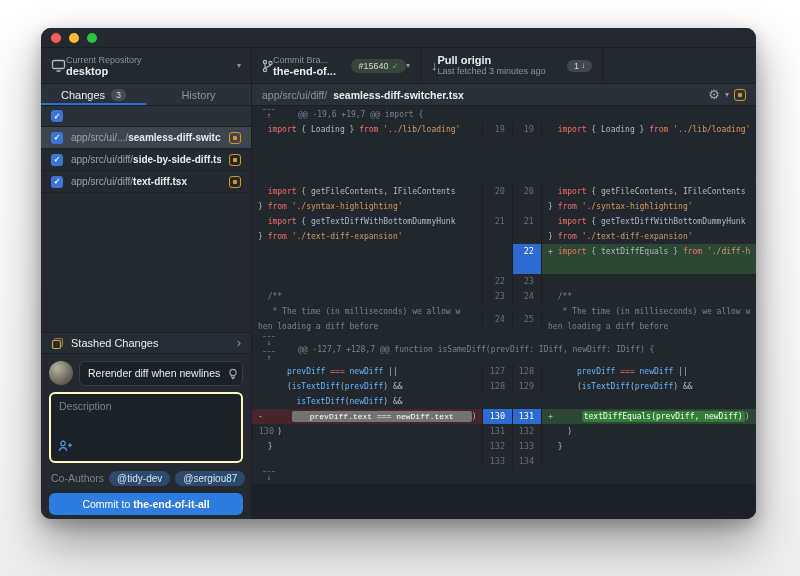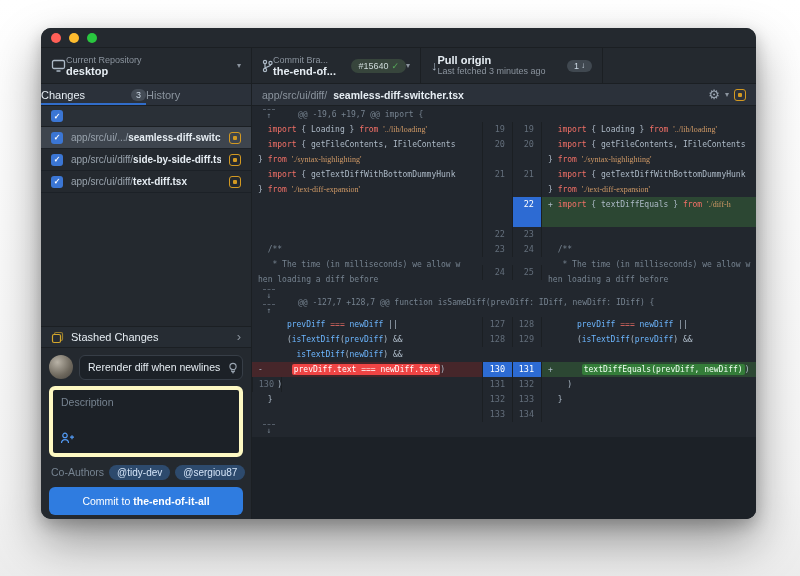--- a/index.html
+++ b/index.html
@@ -34,21 +34,21 @@
     padding:2px 7px; font-size:9px; color:#cdd9d9; flex:0 0 auto;}
   .pr-check{ color:#57ab5a; font-size:9px; }
   .dl-icon{ font-size:13px; color:#adbac7; }
   .count-badge{ background:#404850; border-radius:9px; padding:1px 7px; font-size:9px; color:#cdd9e5;
     display:flex; align-items:center; gap:2px;}
   .count-badge .mini{ font-size:8px; }
 
   
   .subheader{ height:22px; display:flex; flex:0 0 auto; background:#2b313a; border-bottom:1px solid #1b1f23;}
   .tabs{ width:211px; display:flex; border-right:1px solid #1b1f23; flex:0 0 auto;}
-  .tab{ flex:1; display:flex; align-items:center; justify-content:space-between; gap:6px;
+  .tab{ flex:1; display:flex; align-items:center; justify-content:center; gap:6px;
     font-size:11px; color:#8b949e; cursor:default; position:relative;}
   .tab.active{ color:#e6edf3; }
   .tab.active::after{ content:""; position:absolute; left:0; right:0; bottom:0; height:2px; background:#316dca;}
   .tab-badge{ background:#444c56; color:#cdd9e5; font-size:9px; border-radius:8px; padding:0 5px; line-height:12px;}
   .diff-header{ flex:1; display:flex; align-items:center; padding:0 10px; gap:6px; min-width:0;}
   .dh-path{ font-size:10.5px; color:#8b949e; white-space:nowrap;}
   .dh-name{ font-size:10.5px; color:#e6edf3; font-weight:bold; white-space:nowrap;}
   .dh-right{ margin-left:auto; display:flex; align-items:center; gap:5px;}
   .gear{ font-size:13px; color:#9aa5b1; line-height:13px;}
 
@@ -79,53 +79,53 @@
   .stash-chevron{ margin-left:auto; color:#8b949e; font-size:13px; line-height:12px;}
 
   .commit-form{ flex:0 0 auto; padding:6px 8px 4px 8px; display:flex; flex-direction:column;}
   .summary-row{ display:flex; align-items:center; gap:6px; height:26px;}
   .avatar{ width:24px; height:24px; border-radius:50%; flex:0 0 auto;
     background:radial-gradient(circle at 35% 30%, #b8b2a6, #6d675c 60%, #474440);}
   .summary-wrap{ position:relative; flex:1; height:25px;}
   .summary-input{ width:100%; height:25px; background:#1c2127; border:1px solid #373e47; border-radius:6px;
     color:#e6edf3; font-size:10.5px; font-family:"Liberation Sans",sans-serif; padding:0 20px 0 8px; outline:none;}
   .bulb{ position:absolute; right:5px; top:6px; }
-  .desc-box{ position:relative; margin-top:6px; height:71px; background:#1c2127; border:4px solid #fef9c3;
+  .desc-box{ position:relative; margin-top:6px; height:71px; background:#1c2127; border:2px solid #fef9c3;
     border-radius:6px; }
   .desc-area{ width:100%; height:50px; background:transparent; border:none; resize:none; outline:none;
     color:#e6edf3; font-size:10.5px; font-family:"Liberation Sans",sans-serif; padding:6px 8px;}
   .desc-area::placeholder{ color:#768390; }
   .summary-input::placeholder{ color:#768390; }
   .coauthor-btn{ position:absolute; left:7px; bottom:5px; cursor:pointer;}
   .coauthors-row{ display:flex; align-items:center; gap:5px; margin-top:4px; height:22px; padding:0 2px;}
   .co-label{ font-size:10.5px; color:#768390; flex:0 0 auto;}
   .co-pill{ background:#2d4a6d; color:#d3e3f7; font-size:10px; border-radius:9px; padding:2px 8px; white-space:nowrap;}
-  .commit-btn{ margin-top:4px; height:28px; background:#2f7ce0; border:none; border-radius:6px;
+  .commit-btn{ margin-top:4px; height:22px; background:#2f7ce0; border:none; border-radius:6px;
     color:#fff; font-size:10.5px; font-family:"Liberation Sans",sans-serif; cursor:pointer;
     display:flex; align-items:center; justify-content:center; gap:3px;}
   .commit-btn b{ font-weight:bold; }
 
   
   .diff-pane{ flex:1; min-width:0; background:#22272e; display:flex; flex-direction:column;
     font-family:"DejaVu Sans Mono", monospace;}
   .diff-fill{ flex:1; background:#1c2127;}
   .drow{ display:flex; width:100%; }
   .dcell{ overflow:hidden; }
   .dcode{ font-size:8px; color:#adbac7; padding-left:6px;}
   .dcode .cl{ height:15px; line-height:15px; white-space:pre;}
   .lc{ width:230px; flex:0 0 auto;}
   .rc{ flex:1; min-width:0;}
   .dnum{ width:30px; flex:0 0 auto; font-size:8.5px; color:#636e7b; text-align:right;
     padding:0 7px 0 0; line-height:15px; border-left:1px solid #1b1f23;}
   .dnum.last{ border-right:1px solid #1b1f23;}
   .dnum.dsel{ background:#2d6bd3; color:#ffffff;}
   .kadd{ background:#2c4733;}
   .kdel{ background:#46262a;}
-  .sp{ color:#adbac7;} .sk{ color:#f47067;} .ss{ color:#d19a66;font-family:Liberation Serif, serif;} .si{ color:#6cb6ff;} .sc{ color:#768390;}
-  .shr{ background:#ef4444; color:#ffffff; border-radius:2px; padding:1px 2px;}
+  .sp{ color:#adbac7;} .sk{ color:#f47067;} .ss{ color:#d19a66;} .si{ color:#6cb6ff;} .sc{ color:#768390;}
+  .shr{ background:#737373; color:#ffffff; border-radius:2px; padding:1px 18px;font-family:Liberation Mono, monospace;}
   .shg{ background:#347d39; color:#f0fff2; border-radius:2px; padding:1px 2px;}
   .hunkrow{ align-items:center; color:#768390;}
   .hunk-icons{ width:18px; margin-left:8px; display:flex; flex-direction:column; justify-content:center; flex:0 0 auto;}
   .exp-icon{ height:15px; display:flex; flex-direction:column; align-items:center; justify-content:center;
     color:#768390; font-size:8px; line-height:8px; cursor:pointer;}
   .exp-icon::before{ content:""; width:12px; border-top:1px dashed #545d68; margin-bottom:2px;}
   .hunk-text{ font-size:8px; white-space:pre; margin-left:20px;}
 </style>
 </head>
 <body>
@@ -283,21 +283,21 @@
           <div class="drow" style="height: 15px;">
             <div class="dcell dcode lc">
               <div class="cl"><span class="sp">  </span><span class="sk">import</span><span class="sp"> { Loading } </span><span class="sk">from</span><span class="sp"> </span><span class="ss">'../lib/loading'</span></div>
             </div>
             <div class="dcell dnum">19</div>
             <div class="dcell dnum last">19</div>
             <div class="dcell dcode rc">
               <div class="cl"><span class="sp">  </span><span class="sk">import</span><span class="sp"> { Loading } </span><span class="sk">from</span><span class="sp"> </span><span class="ss">'../lib/loading'</span></div>
             </div>
           </div>
-          <div class="drow" style="height: 30px;">
+          <div class="drow" style="height: 30px; margin-top: 47px;">
             <div class="dcell dcode lc">
               <div class="cl"><span class="sp">  </span><span class="sk">import</span><span class="sp"> { getFileContents, IFileContents</span></div>
               <div class="cl"><span class="sp">} </span><span class="sk">from</span><span class="sp"> </span><span class="ss">'./syntax-highlighting'</span></div>
             </div>
             <div class="dcell dnum">20</div>
             <div class="dcell dnum last">20</div>
             <div class="dcell dcode rc">
               <div class="cl"><span class="sp">  </span><span class="sk">import</span><span class="sp"> { getFileContents, IFileContents</span></div>
               <div class="cl"><span class="sp">} </span><span class="sk">from</span><span class="sp"> </span><span class="ss">'./syntax-highlighting'</span></div>
             </div>

